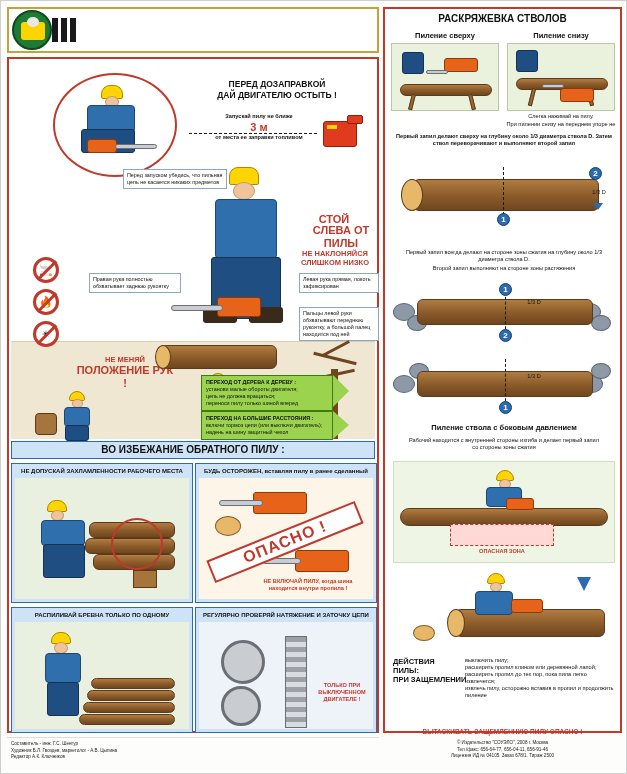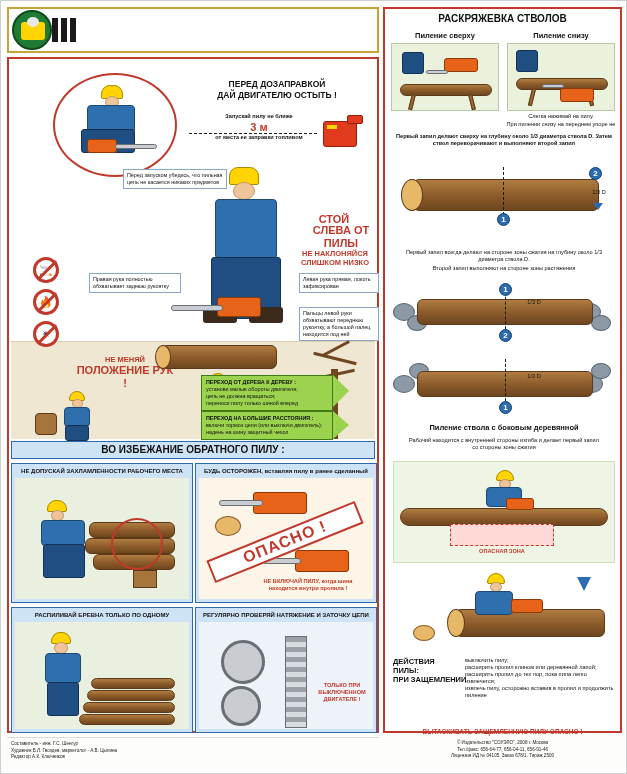--- a/index.html
+++ b/index.html
@@ -433,21 +433,21 @@
       <div class="stone" style="left:0px;top:24px;width:22px;height:18px;"></div>
       <div class="stone" style="left:16px;top:12px;width:20px;height:16px;"></div>
       <div class="stone" style="left:188px;top:24px;width:22px;height:18px;"></div>
       <div class="stone" style="left:198px;top:12px;width:20px;height:16px;"></div>
       <div class="log" style="left:24px;top:20px;width:176px;height:26px;"></div>
       <div class="dashv" style="left:112px;top:8px;height:52px;"></div>
       <div class="numcirc" style="left:106px;top:50px;">1</div>
       <div class="rtext" style="position:absolute;left:126px;top:22px;width:30px;">1/3 D</div>
     </div>
 
-    <div class="rsub" style="position:absolute;left:8px;top:414px;width:222px;">Пиление ствола с боковым деревянной</div>
+    <div class="rsub" style="position:absolute;left:8px;top:414px;width:222px;">Пиление ствола с боковым давлением</div>
     <div class="rtext" style="position:absolute;left:24px;top:428px;width:190px;">Рабочий находится с внутренней стороны изгиба и делает первый запил со стороны зоны сжатия</div>
 
     <div style="position:absolute;left:8px;top:452px;width:222px;height:102px;background:#eef5e4;border:1px solid #cfe0bb;">
       <div class="log" style="left:6px;top:46px;width:208px;height:18px;border-radius:18px;"></div>
       <div style="position:absolute;left:80px;top:8px;width:60px;height:44px;">
         <div class="helmet" style="left:22px;top:0;width:18px;height:11px;"></div>
         <div class="face" style="left:25px;top:9px;width:12px;height:10px;"></div>
         <div class="worker-shirt" style="left:12px;top:17px;width:36px;height:20px;"></div>
       </div>
       <div class="saw-body" style="left:112px;top:36px;width:28px;height:12px;"></div>

